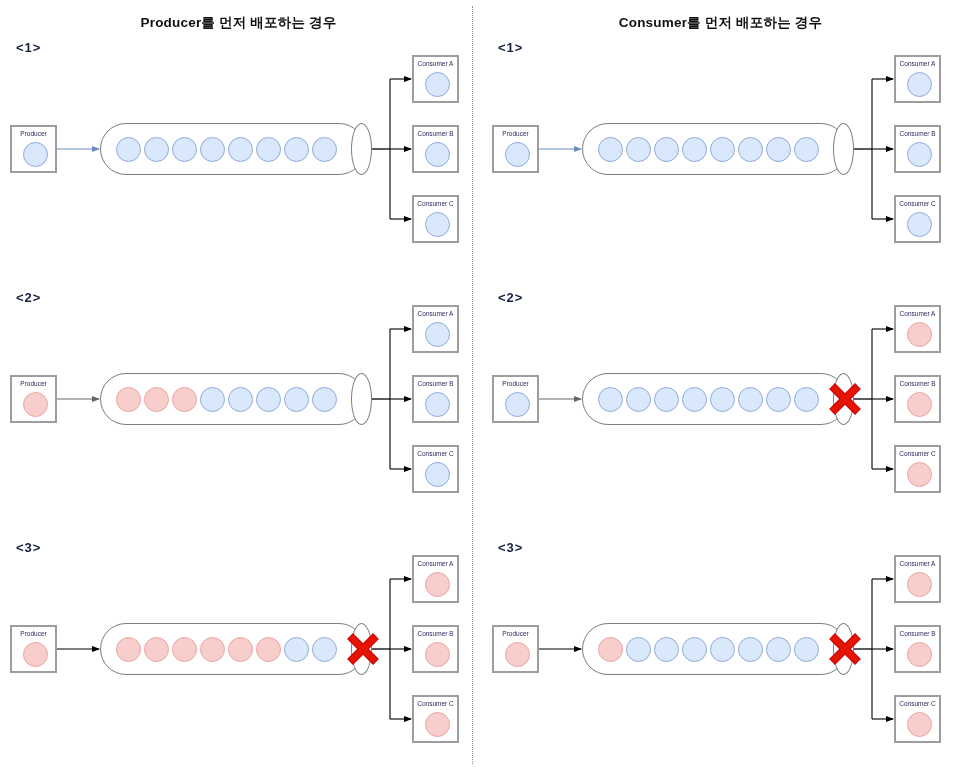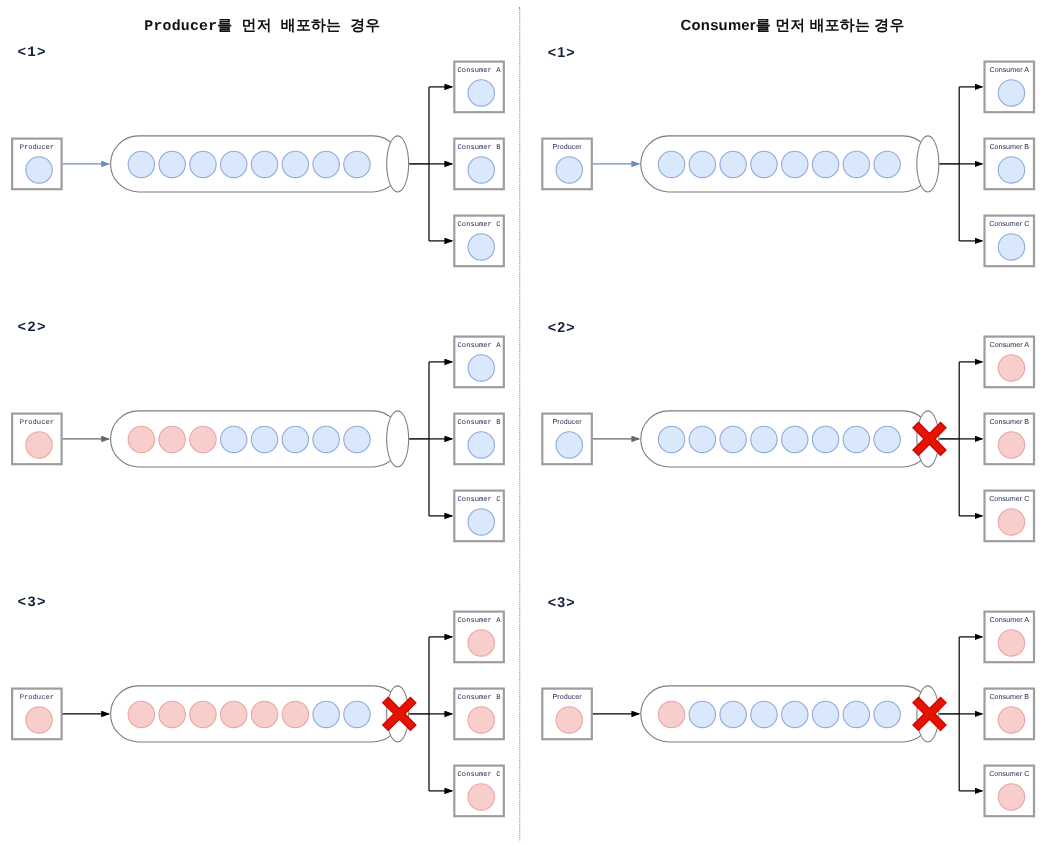--- a/index.html
+++ b/index.html
@@ -21,21 +21,21 @@
     top: 0;
     width: 954px;
     height: 769px;
   }
   .panel {
     position: absolute;
     top: 0;
     width: 477px;
     height: 769px;
   }
-  .panel.left  { left: 0; font-family: Liberation Mono, monospace; }
+  .panel.left  { left: 0; }
   .panel.right { left: 482px; }
 
   .divider {
     position: absolute;
     left: 472px;
     top: 6px;
     width: 0;
     height: 758px;
     border-left: 1px dotted #8a8a8a;
   }

